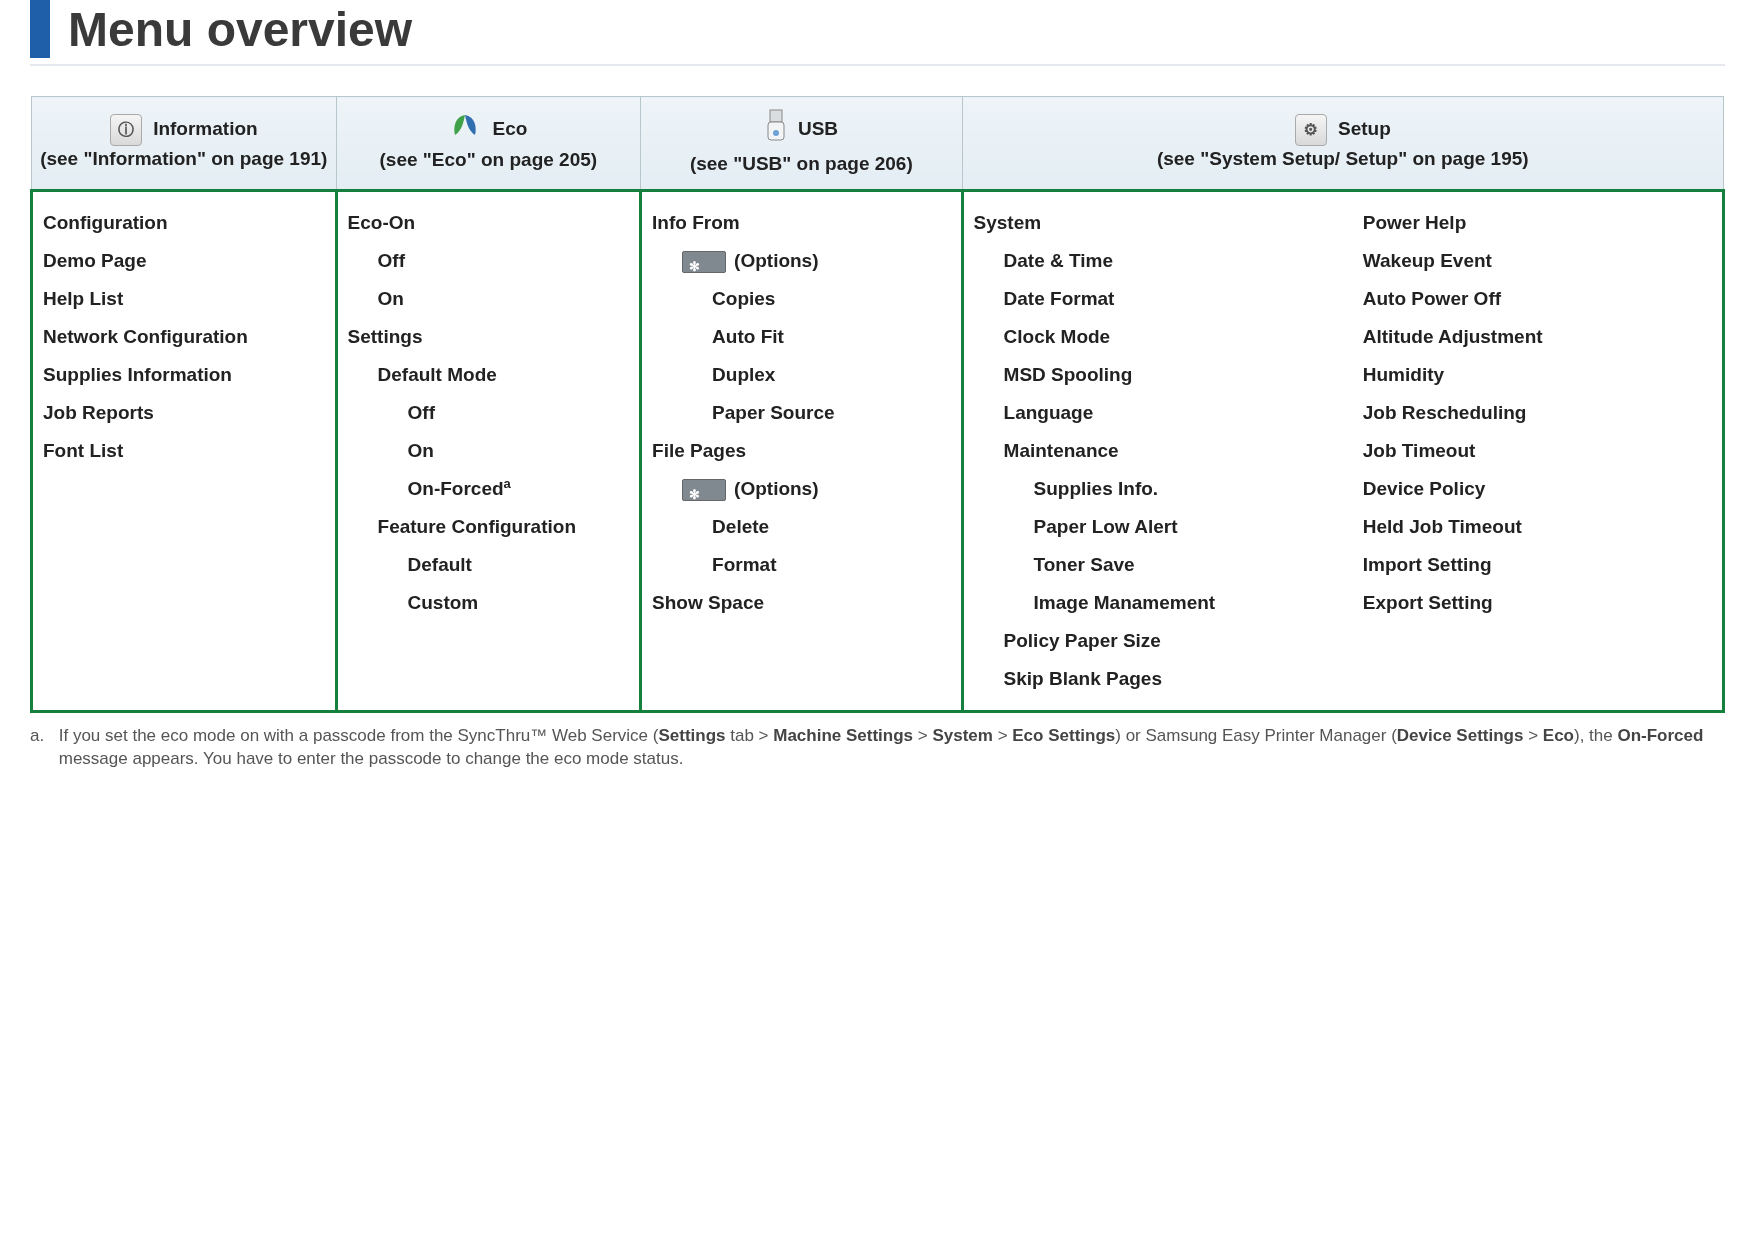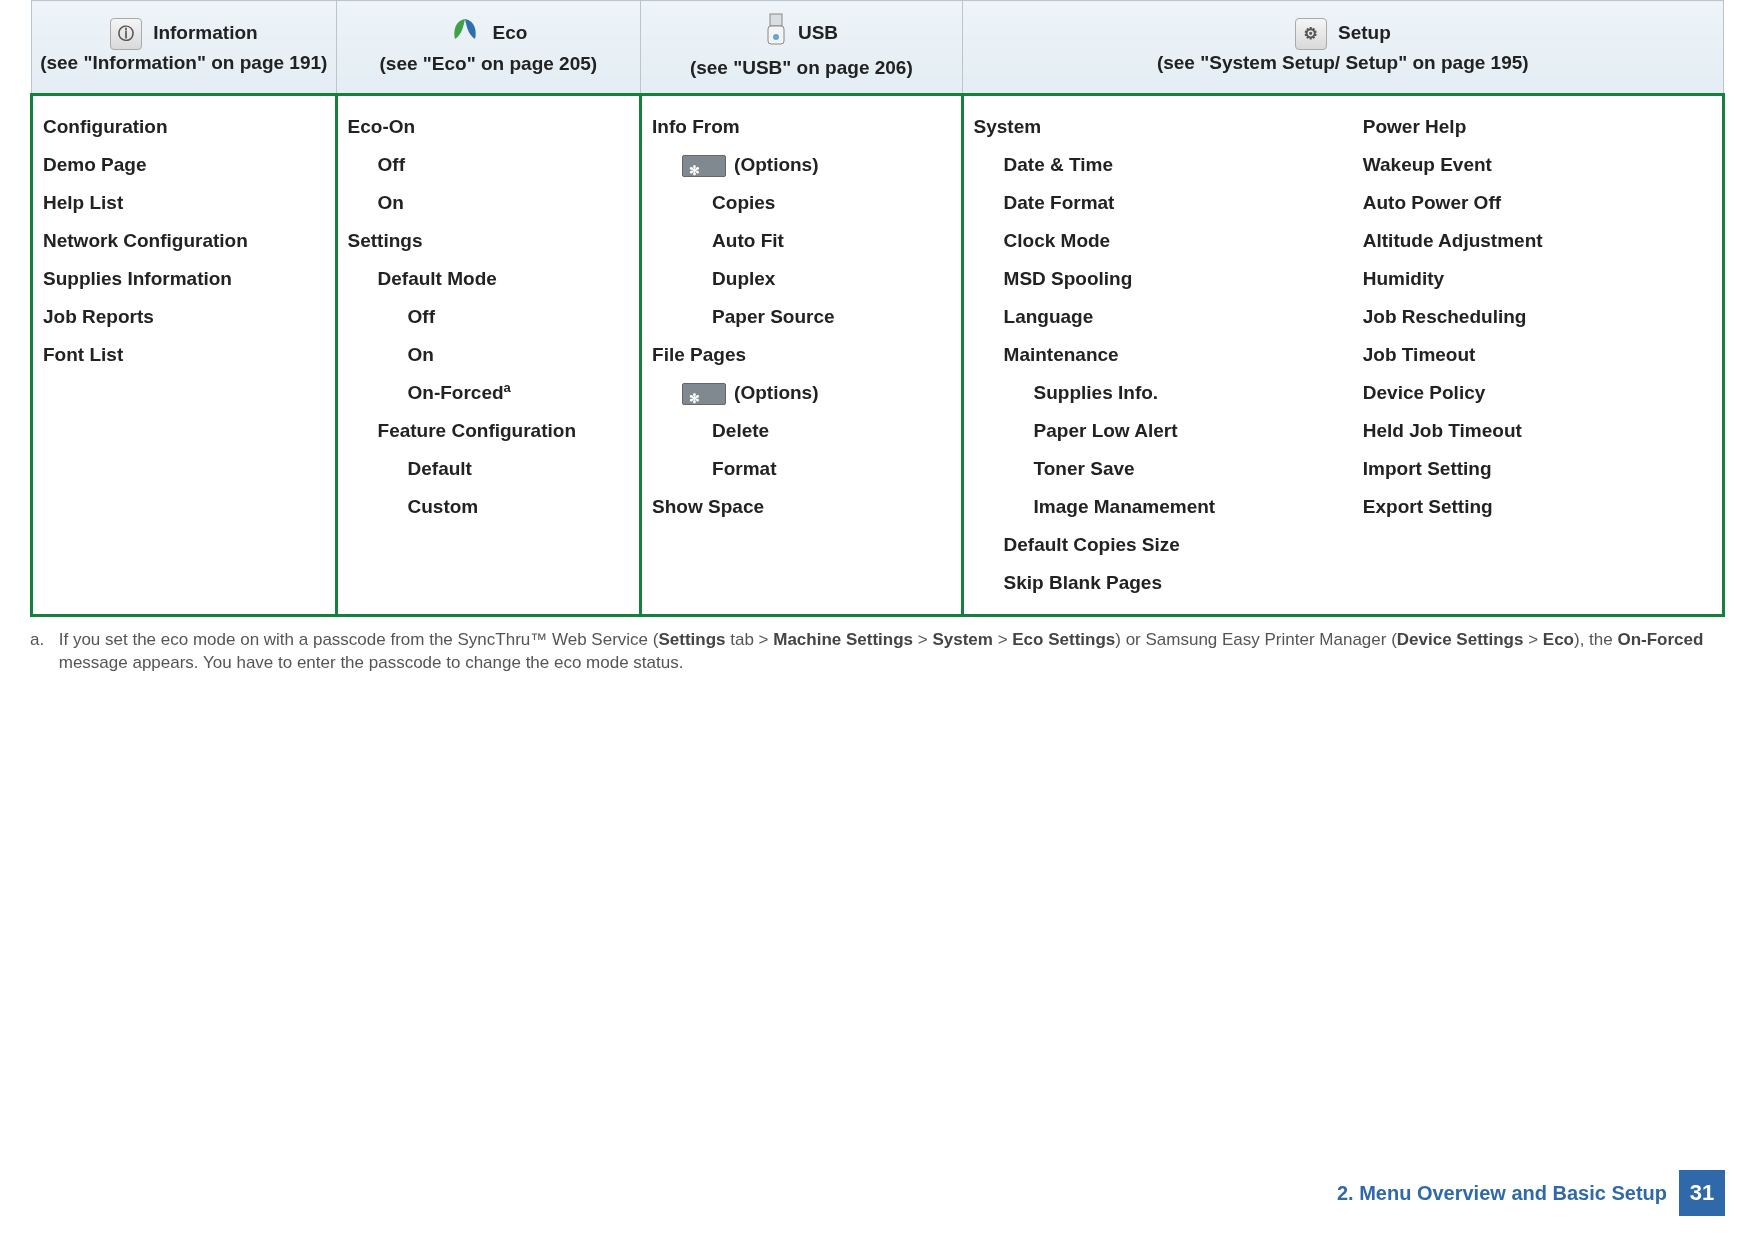--- a/index.html
+++ b/index.html
@@ -150,20 +150,24 @@
   .col-usb { width: 19%; }
   .col-setup { width: 45%; }
   .setup-inner { display:flex; gap:40px; }
   .setup-left, .setup-right { flex:1; }
 </style>
 </head>
 <body>
 
 <div class="page">
 
+  <div class="title-bar">
+    <div class="blue-block"></div>
+    <div class="page-title">Menu overview</div>
+  </div>
 
   <table class="menu-table">
     <colgroup>
       <col class="col-info">
         <col class="col-eco">
         <col class="col-usb">
         <col class="col-setup">
     </colgroup>
     <thead>
       <tr>
@@ -280,21 +284,21 @@
                   <li>Clock Mode</li>
                   <li>MSD Spooling</li>
                   <li>Language</li>
                   <li>Maintenance</li>
                   <ul>
                     <li>Supplies Info.</li>
                     <li>Paper Low Alert</li>
                     <li>Toner Save</li>
                     <li>Image Manamement</li>
                   </ul>
-                  <li>Default Copies Size</li>
+                  <li>Policy Paper Size</li>
                   <li>Skip Blank Pages</li>
                 </ul>
               </ul>
             </div>
             <div class="setup-right">
               <ul class="tree">
                 <li>Power Help</li>
                 <li>Wakeup Event</li>
                 <li>Auto Power Off</li>
                 <li>Altitude Adjustment</li>
@@ -313,18 +317,14 @@
     </tbody>
   </table>
 
   <div class="footnote-wrap">
     <span class="lbl">a.</span>
     <span class="txt">
       <span>If you set the eco mode on with a passcode from the SyncThru™ Web Service (</span><b>Settings</b><span> tab &gt; </span><b>Machine Settings</b><span> &gt; </span><b>System</b><span> &gt; </span><b>Eco Settings</b><span>) or Samsung Easy Printer Manager (</span><b>Device Settings</b><span> &gt; </span><b>Eco</b><span>), the </span><b>On-Forced</b><span> message appears. You have to enter the passcode to change the eco mode status.</span>
     </span>
   </div>
 
-  <div class="footer">
-    <div class="footer-label">2. Menu Overview and Basic Setup</div>
-    <div class="footer-num">31</div>
-  </div>
 
 </div>
 
 </body></html>

